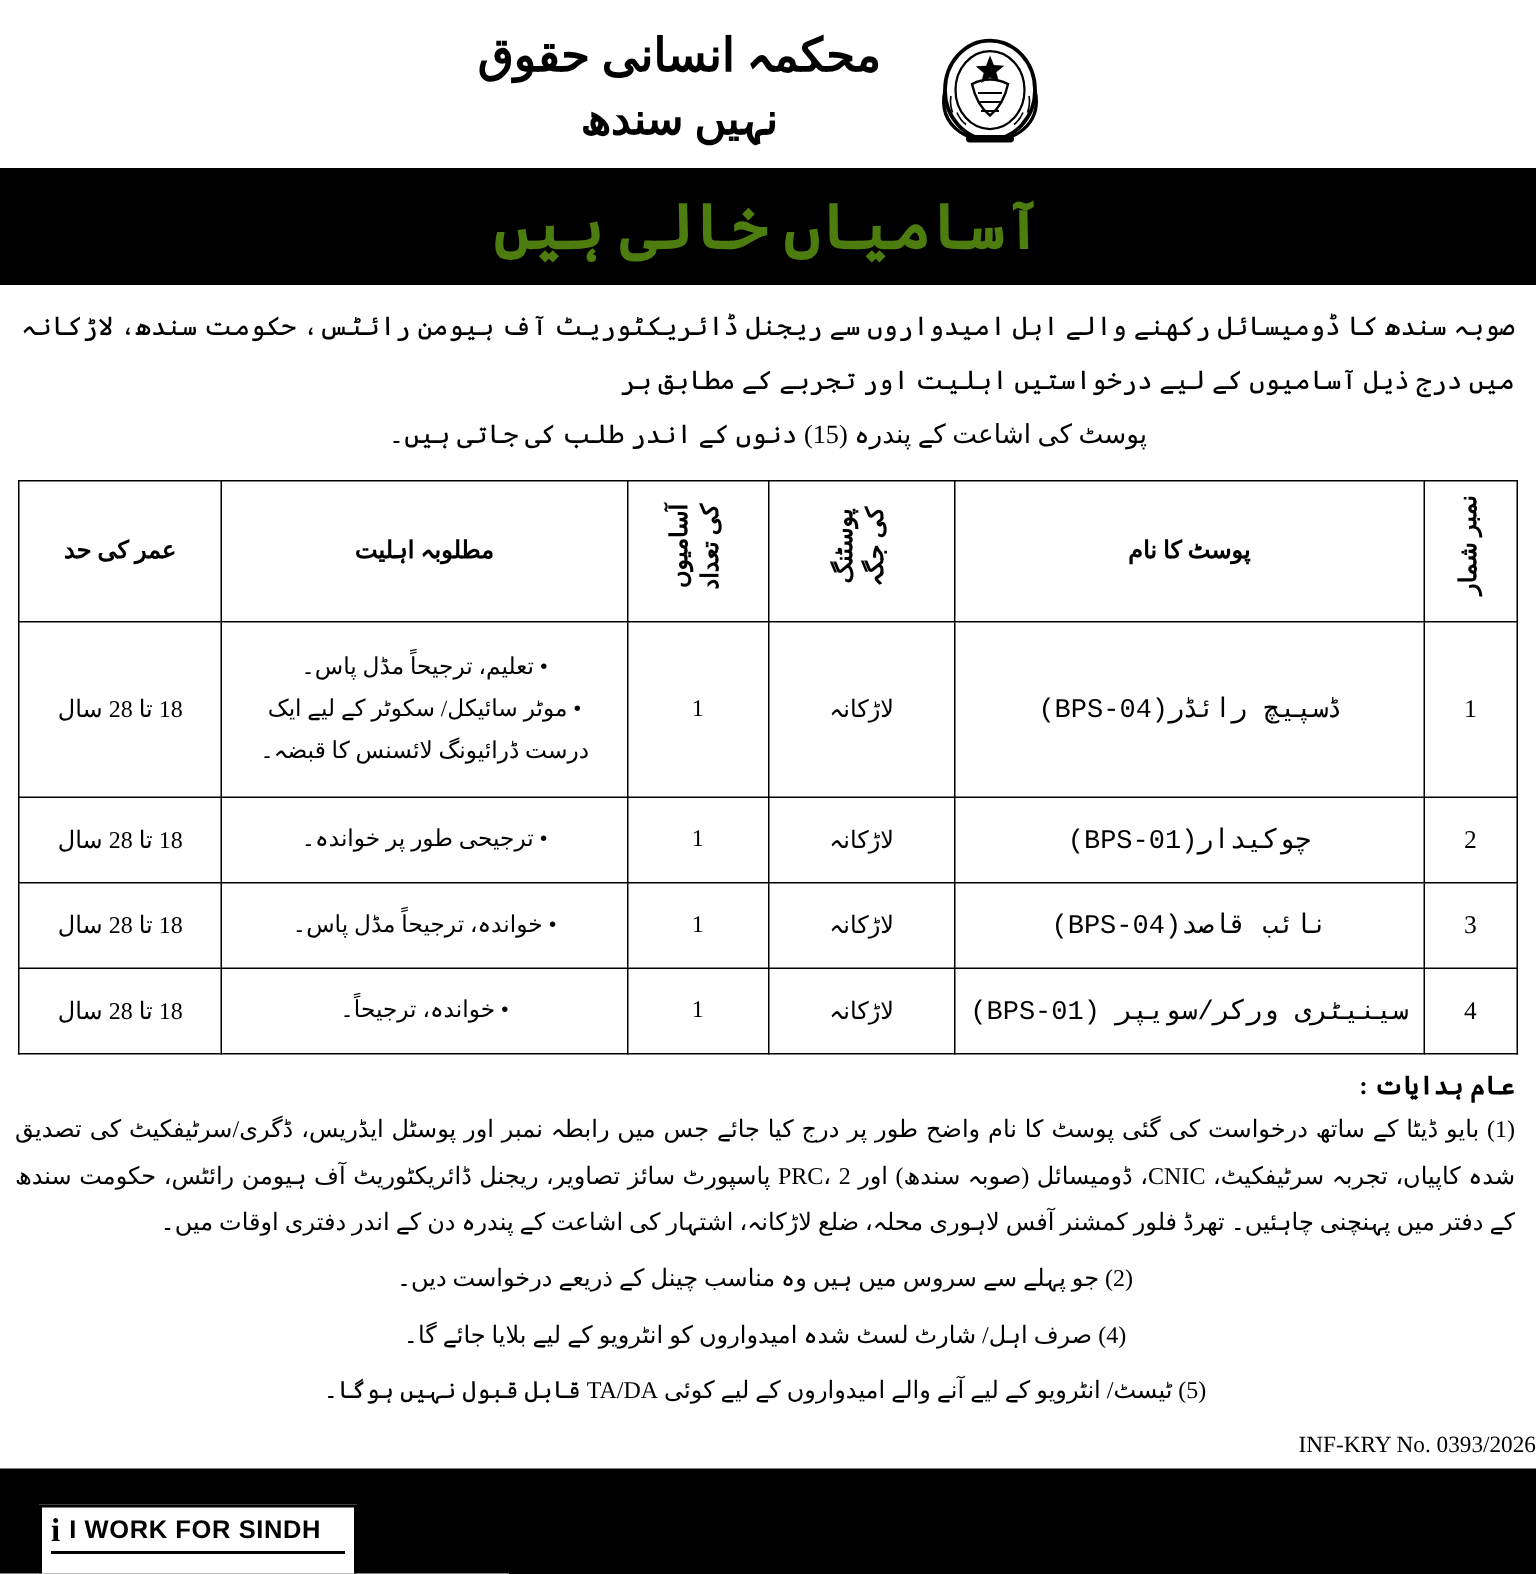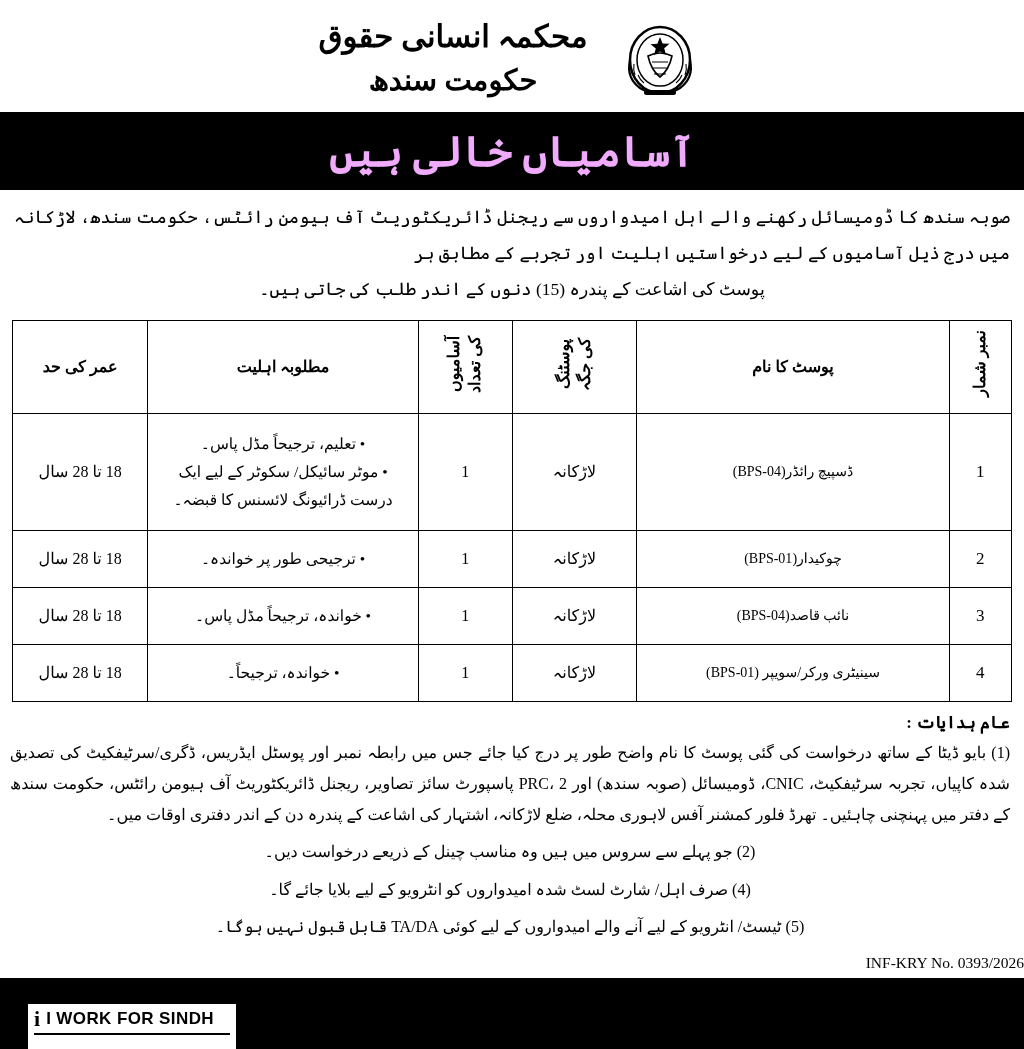--- a/index.html
+++ b/index.html
@@ -52,21 +52,21 @@
     width: 92px;
     height: 92px;
     position: relative;
     flex: 0 0 auto;
   }
   .emblem svg { display: block; }
 
   
   .title-bar {
     background: #000;
-    color: #f0abfc;
+    color: #4d7c0f;
     height: 78px;
     display: flex;
     align-items: center;
     justify-content: center;
   }
   .title-bar .title-text {
     font-size: 42px;
     font-weight: bold;
     direction: rtl;
     letter-spacing: 2px;
@@ -107,21 +107,21 @@
   th.c-place{ width: 12%; }
   th.c-num  { width: 9%;  }
   th.c-qual { width: 26%; }
   th.c-age  { width: 13%; }
   .vert {
     writing-mode: vertical-rl;
     transform: rotate(180deg);
     display: inline-block;
     line-height: 1.3;
   }
-  td.post { font-size: 14px; }
+  td.post { font-size: 18px; font-family: Liberation Mono, monospace; }
   td.qual {
     text-align: right;
     font-size: 15.5px;
     line-height: 1.8;
     padding-right: 10px;
   }
   td.qual .b { display: block; }
   td.age { font-size: 16px; }
   td.sr { font-size: 17px; }
   tr.r1 td { height: 104px; }
@@ -210,21 +210,21 @@
   }
 </style>
 </head>
 <body>
 
 <div class="page">
 
   <div class="header">
     <div class="header-text">
       <div class="dept-name">محکمہ انسانی حقوق</div>
-      <div class="govt-name">حکومت سندھ</div>
+      <div class="govt-name">نہیں سندھ</div>
     </div>
     <div class="emblem">
       <svg viewBox="0 0 92 92" width="92" height="92" aria-hidden="true">
         <ellipse cx="46" cy="48" rx="30" ry="33" fill="none" stroke="#000" stroke-width="2.5"></ellipse>
         <ellipse cx="46" cy="48" rx="23" ry="26" fill="none" stroke="#000" stroke-width="1.5"></ellipse>
         <path d="M46 25 l2.6 6.4 6.9.4-5.3 4.4 1.8 6.7L46 39.6l-6 3.7 1.8-6.7-5.3-4.4 6.9-.4z" fill="#000"></path>
         <path d="M34 44 q12 -6 24 0 q-3 14 -12 21 q-9 -7 -12 -21z" fill="none" stroke="#000" stroke-width="1.6"></path>
         <path d="M38 50 h16 M38 56 h16 M40 62 h12" stroke="#000" stroke-width="1.2"></path>
         <path d="M16 48 q-4 18 10 28 q6 4 12 5" fill="none" stroke="#000" stroke-width="2.2"></path>
         <path d="M76 48 q4 18 -10 28 q-6 4 -12 5" fill="none" stroke="#000" stroke-width="2.2"></path>

